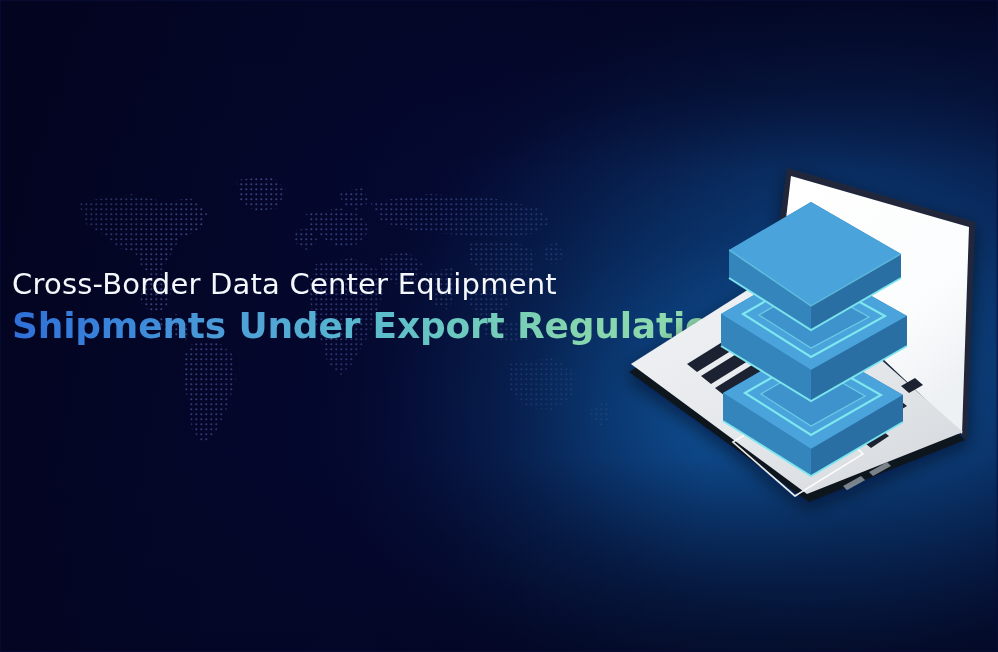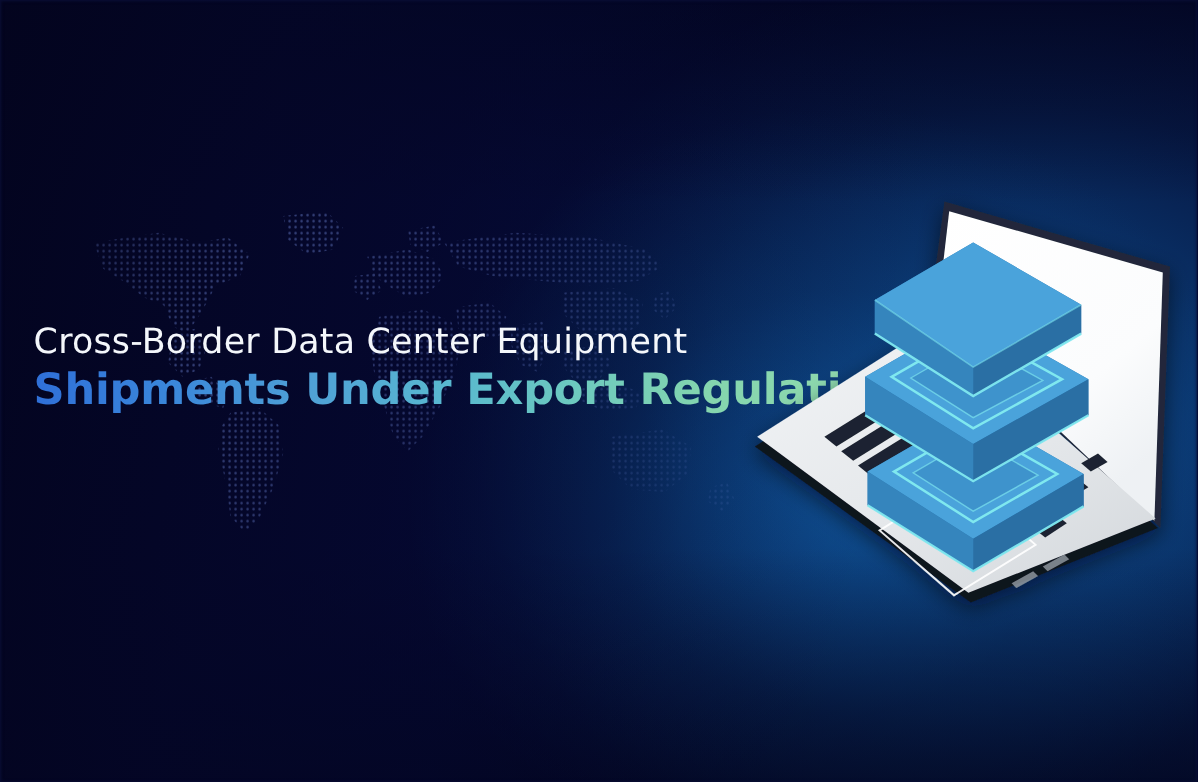--- a/index.html
+++ b/index.html
@@ -68,21 +68,21 @@
     position:absolute;
     left:40px; top:168px;
     width:600px; height:300px;
     opacity:0.55;
   }
   .worldmap svg { display:block; width:100%; height:100%; }
 
   
   .headline {
     position:absolute;
-    left:28px; top:268px;
+    left:12px; top:268px;
     width:700px;
   }
   .line1 {
     font-family:"DejaVu Sans", sans-serif;
     font-size:29px;
     font-weight:400;
     letter-spacing:0.2px;
     color:#f4f7fb;
     line-height:1.12;
     white-space:nowrap;

